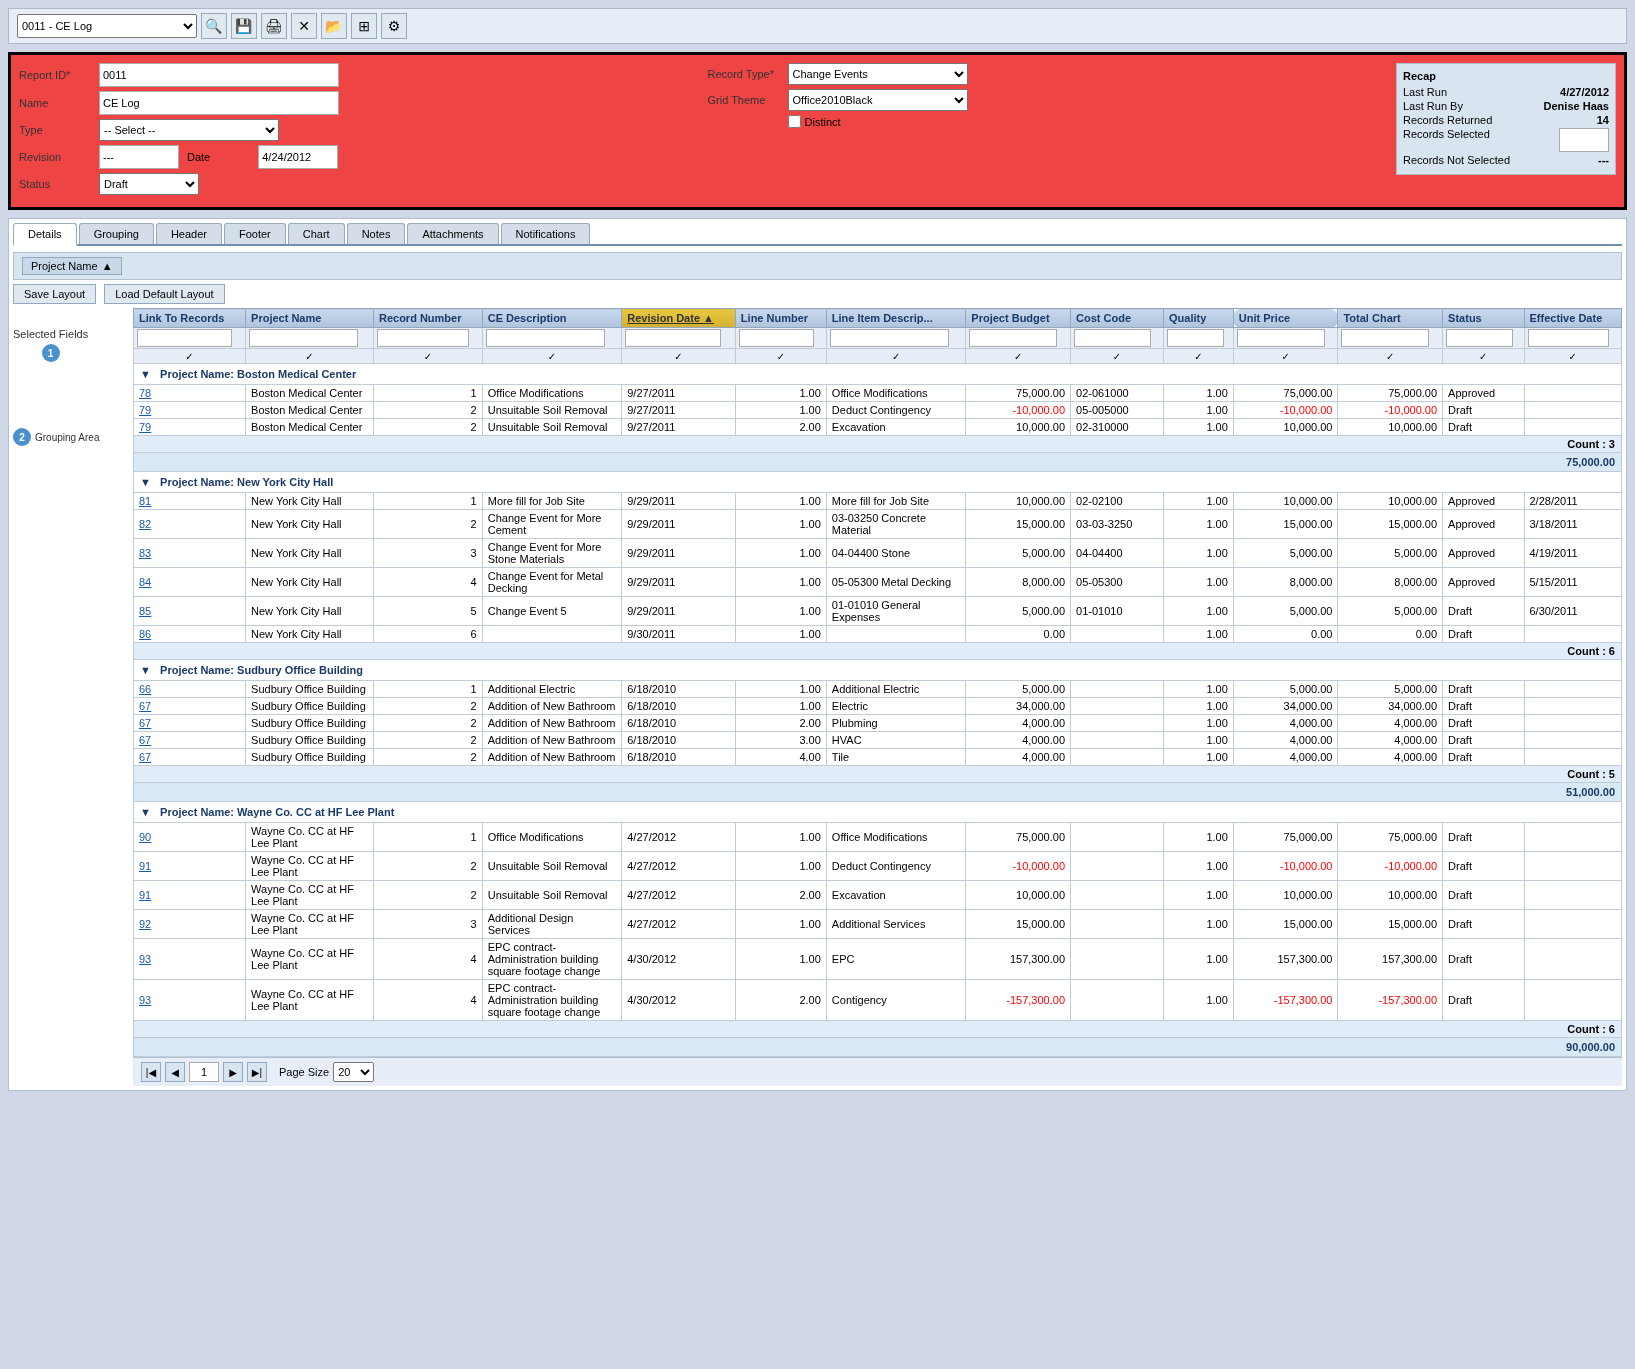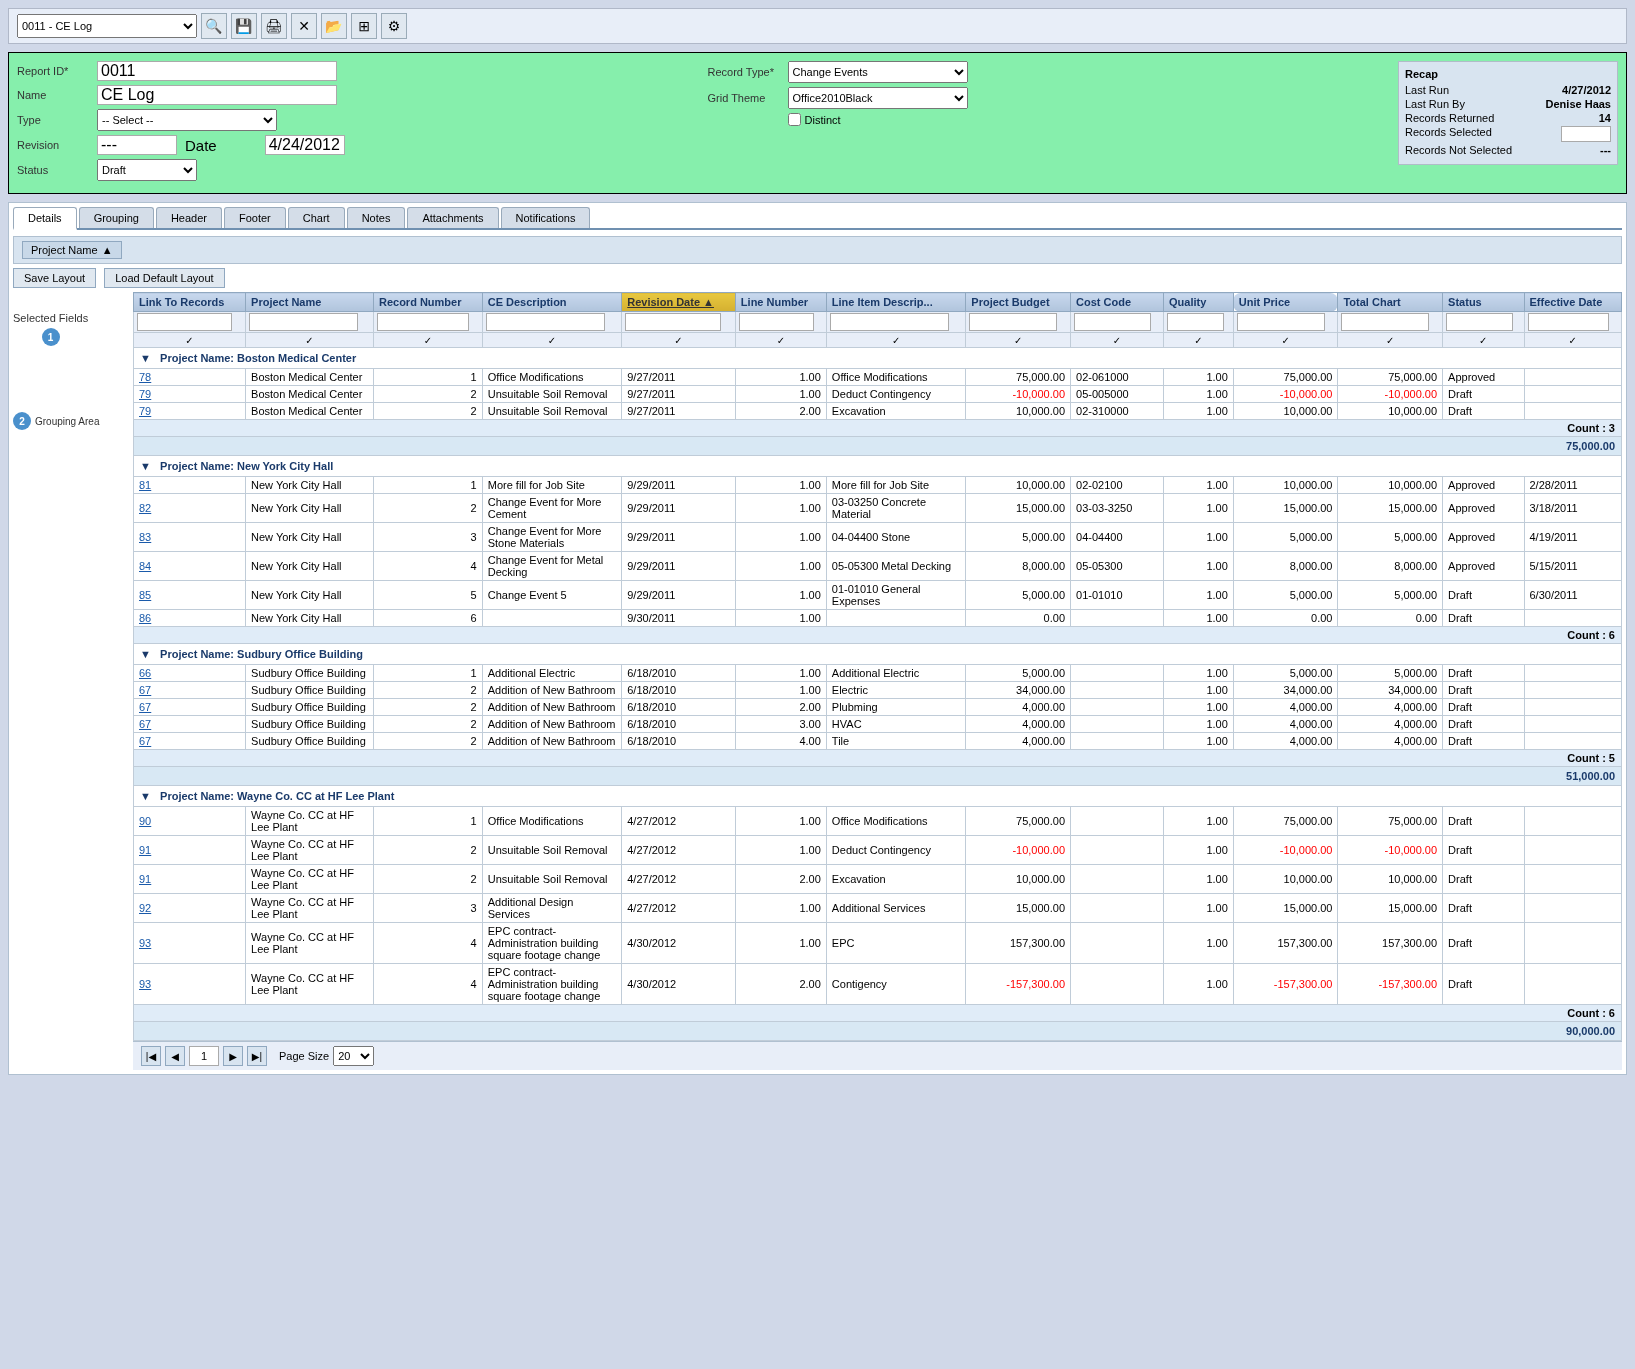--- a/index.html
+++ b/index.html
@@ -6,28 +6,28 @@
     body { font-family: Arial, sans-serif; font-size: 11px; background: #d0d8e8; }
 
     .app-container { background: #d0d8e8; padding: 8px; min-width: 1600px; }
 
     
     .toolbar { display: flex; align-items: center; gap: 4px; background: #e8eef8; border: 1px solid #b0b8c8; padding: 4px 8px; margin-bottom: 8px; }
     .toolbar-select { width: 180px; height: 24px; font-size: 11px; }
     .toolbar-btn { width: 26px; height: 26px; background: #e0e8f0; border: 1px solid #9aabb8; cursor: pointer; display: flex; align-items: center; justify-content: center; font-size: 14px; }
 
     
-    .form-area { background: #86efac; border: 1px solid #000000; padding: 8px; margin-bottom: 8px; display: flex; gap: 29px; }
+    .form-area { background: #ef4444; border: 3px solid #000000; padding: 8px; margin-bottom: 8px; display: flex; gap: 29px; }
     .form-left { flex: 1; }
     .form-middle { flex: 1; }
     .form-right { width: 220px; }
 
     .form-row { display: flex; align-items: center; margin-bottom: 4px; }
     .form-label { width: 80px; color: #333; font-size: 11px; }
-    .form-input { height: 20px; border: 1px solid #aaa; font-size: 16px; padding: 1px 3px; background: white; }
+    .form-input { height: 20px; border: 1px solid #aaa; font-size: 11px; padding: 11px 3px; background: white; }
     .form-input-wide { width: 240px; }
     .form-select { height: 22px; font-size: 11px; width: 180px; }
 
     .recap-box { background: #d8e4f0; border: 1px solid #b0bcc8; padding: 6px; }
     .recap-title { font-weight: bold; font-size: 11px; margin-bottom: 4px; }
     .recap-row { display: flex; justify-content: space-between; font-size: 11px; margin-bottom: 2px; }
     .recap-value { font-weight: bold; }
 
     
     .tabs-bar { display: flex; border-bottom: 2px solid #7090b0; margin-bottom: 6px; }
@@ -127,21 +127,21 @@
       </div>
       <div class="form-row">
         <span class="form-label">Type</span>
         <select class="form-select">
           <option>-- Select --</option>
         </select>
       </div>
       <div class="form-row">
         <span class="form-label">Revision</span>
         <input class="form-input" style="width: 80px;" value="---">
-        <span style="margin: 0 8px; font-size:15px;">Date</span>
+        <span style="margin: 0 8px; font-size:11px;">Date</span>
         <input class="form-input" style="width: 80px; margin-left: 40px;" value="4/24/2012">
       </div>
       <div class="form-row">
         <span class="form-label">Status</span>
         <select class="form-select" style="width:100px">
           <option>Draft</option>
         </select>
       </div>
     </div>
 

